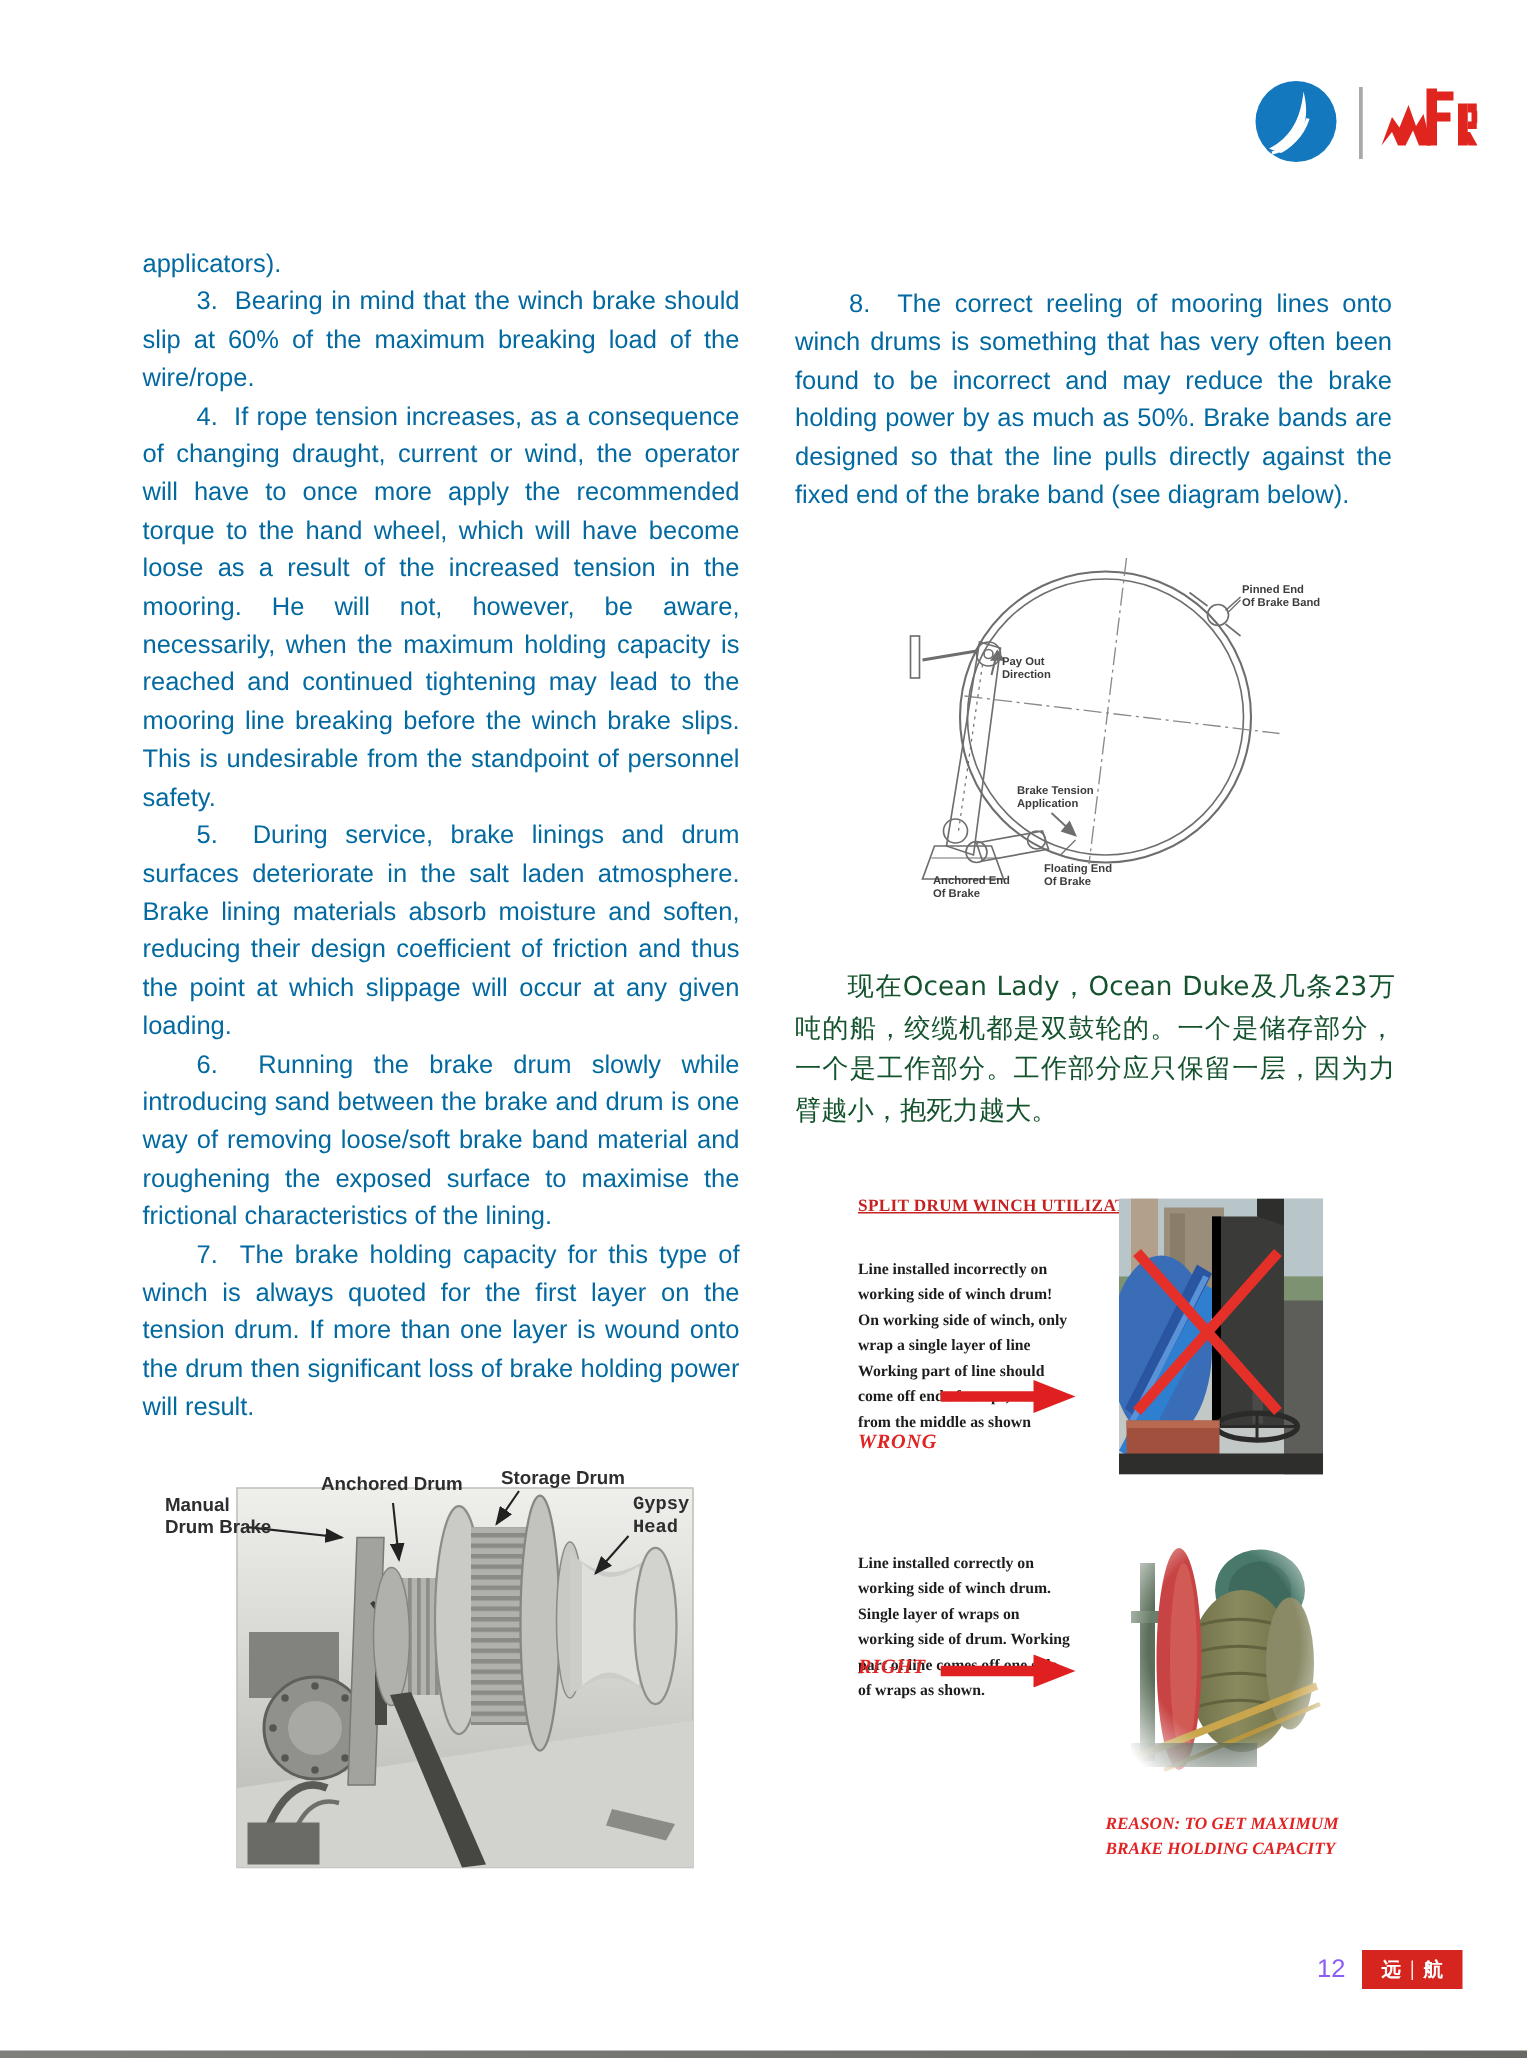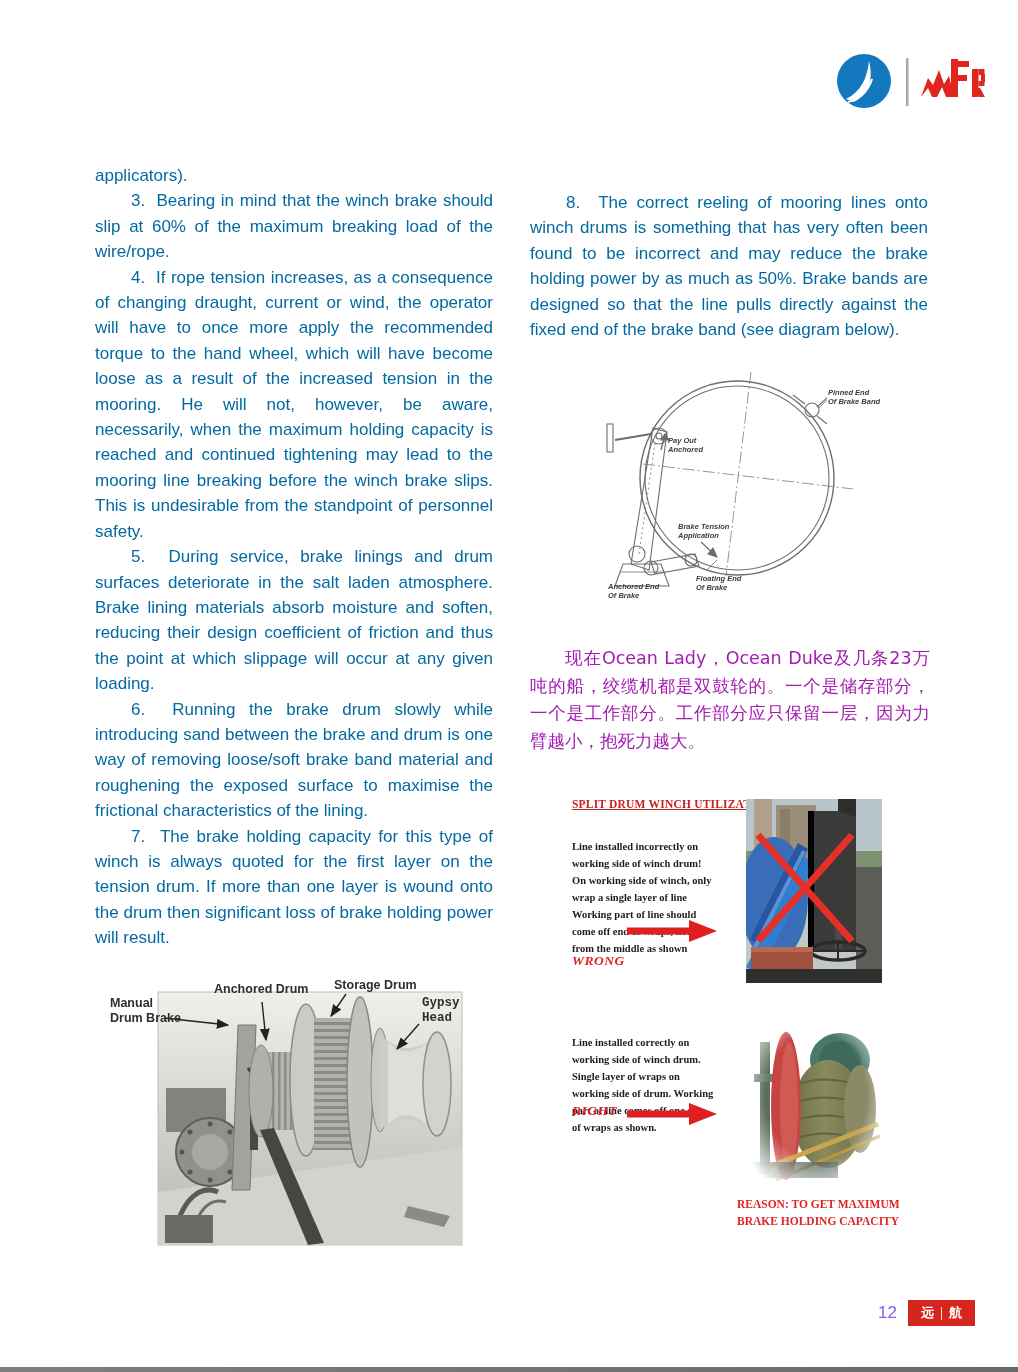--- a/index.html
+++ b/index.html
@@ -3,36 +3,36 @@
 <meta charset="utf-8">
 <style>
   html,body{margin:0;padding:0;background:#ffffff;}
   .page{position:relative;width:1018px;height:1372px;background:#ffffff;overflow:hidden;
         font-family:"Liberation Sans",sans-serif;}
 
   
   .col{position:absolute;text-align:justify;color:#0369a1;font-size:17px;line-height:25.4px;}
   .col p{margin:0;}
   .col p.ind{text-indent:36px;}
-  .cn{position:absolute;text-align:justify;color:#a21caf;font-size:17.5px;line-height:27.5px;
+  .cn{position:absolute;text-align:justify;color:#14532d;font-size:17.5px;line-height:27.5px;
       text-indent:2em;font-family:"DejaVu Sans","Liberation Sans",sans-serif;}
 
   
   .sd-title{position:absolute;font-family:"Liberation Serif",serif;font-weight:bold;
             color:#c62221;font-size:11.5px;text-decoration:underline;letter-spacing:.2px;}
   .sd-text{position:absolute;font-family:"Liberation Serif",serif;font-weight:bold;
            color:#1d1d1d;font-size:10.5px;line-height:17px;width:142px;text-align:left;}
   .sd-label{position:absolute;font-family:"Liberation Serif",serif;font-weight:bold;
             font-style:italic;color:#e02424;font-size:13.5px;letter-spacing:.5px;}
-  .reason{position:absolute;font-family:"Liberation Serif",serif;font-weight:bold;
-          color:#e02424;font-size:11.5px;line-height:17px;white-space:pre-line;width:170px;}
+  .reason{position:absolute;font-family:"Liberation Serif",serif;font-weight:bold;font-style:italic;
+          color:#e02424;font-size:11.5px;line-height:17px;white-space:pre-line;width:170px;margin-top:12px;}
 
   
   .diagram-label{position:absolute;font-size:7.5px;font-weight:bold;color:#3c3c3c;
-                 line-height:9px;white-space:pre-line;font-style:italic;}
+                 line-height:9px;white-space:pre-line;}
   .photo-label{position:absolute;font-size:12.5px;font-weight:bold;color:#2e2e2e;
                line-height:14.5px;white-space:pre-line;}
 
   .abs{position:absolute;}
 
   
   .page-num{position:absolute;color:#8b5cf6;font-size:17px;}
   .badge{position:absolute;background:#d6251e;color:#ffffff;display:flex;align-items:center;
          justify-content:center;gap:7px;font-weight:bold;font-size:13px;
          font-family:"DejaVu Sans",sans-serif;}
@@ -113,26 +113,26 @@
         <polygon points="152,199 143,196 148,190" fill="#6e6e6e"></polygon>
 
         <line x1="262" y1="42" x2="254" y2="50" stroke-width=".8"></line>
 
         <line x1="142" y1="212" x2="152" y2="202" stroke-width=".8"></line>
       </g>
     </svg>
     <div class="diagram-label" style="left:263px;top:30px;width:58px;">Pinned End
 Of Brake Band</div>
     <div class="diagram-label" style="left:103px;top:78px;width:44px;">Pay Out
-Anchored</div>
+Direction</div>
     <div class="diagram-label" style="left:113px;top:164px;width:56px;">Brake Tension
 Application</div>
     <div class="diagram-label" style="left:131px;top:216px;width:50px;">Floating End
 Of Brake</div>
-    <div class="diagram-label" style="left:43px;top:224px;width:52px;">Anchored End
+    <div class="diagram-label" style="left:57px;top:224px;width:52px;">Anchored End
 Of Brake</div>
   </div>
 
   <div class="cn" style="left:530px;top:645px;width:400px;">现在Ocean Lady，Ocean Duke及几条23万吨的船，绞缆机都是双鼓轮的。一个是储存部分，一个是工作部分。工作部分应只保留一层，因为力臂越小，抱死力越大。</div>
 
   <div class="sd-title" style="left:572px;top:798px;">SPLIT DRUM WINCH UTILIZATION</div>
 
   <div class="sd-text" style="left:572px;top:838px;">Line installed incorrectly on working side of winch drum! On working side of winch, only wrap a single layer of line Working part of line should come off end of wraps, not from the middle as shown</div>
   <div class="sd-label" style="left:572px;top:921px;margin-top:32px;">WRONG</div>
   <svg class="abs" style="left:627px;top:920px;" width="92" height="22" viewBox="0 0 92 22">

